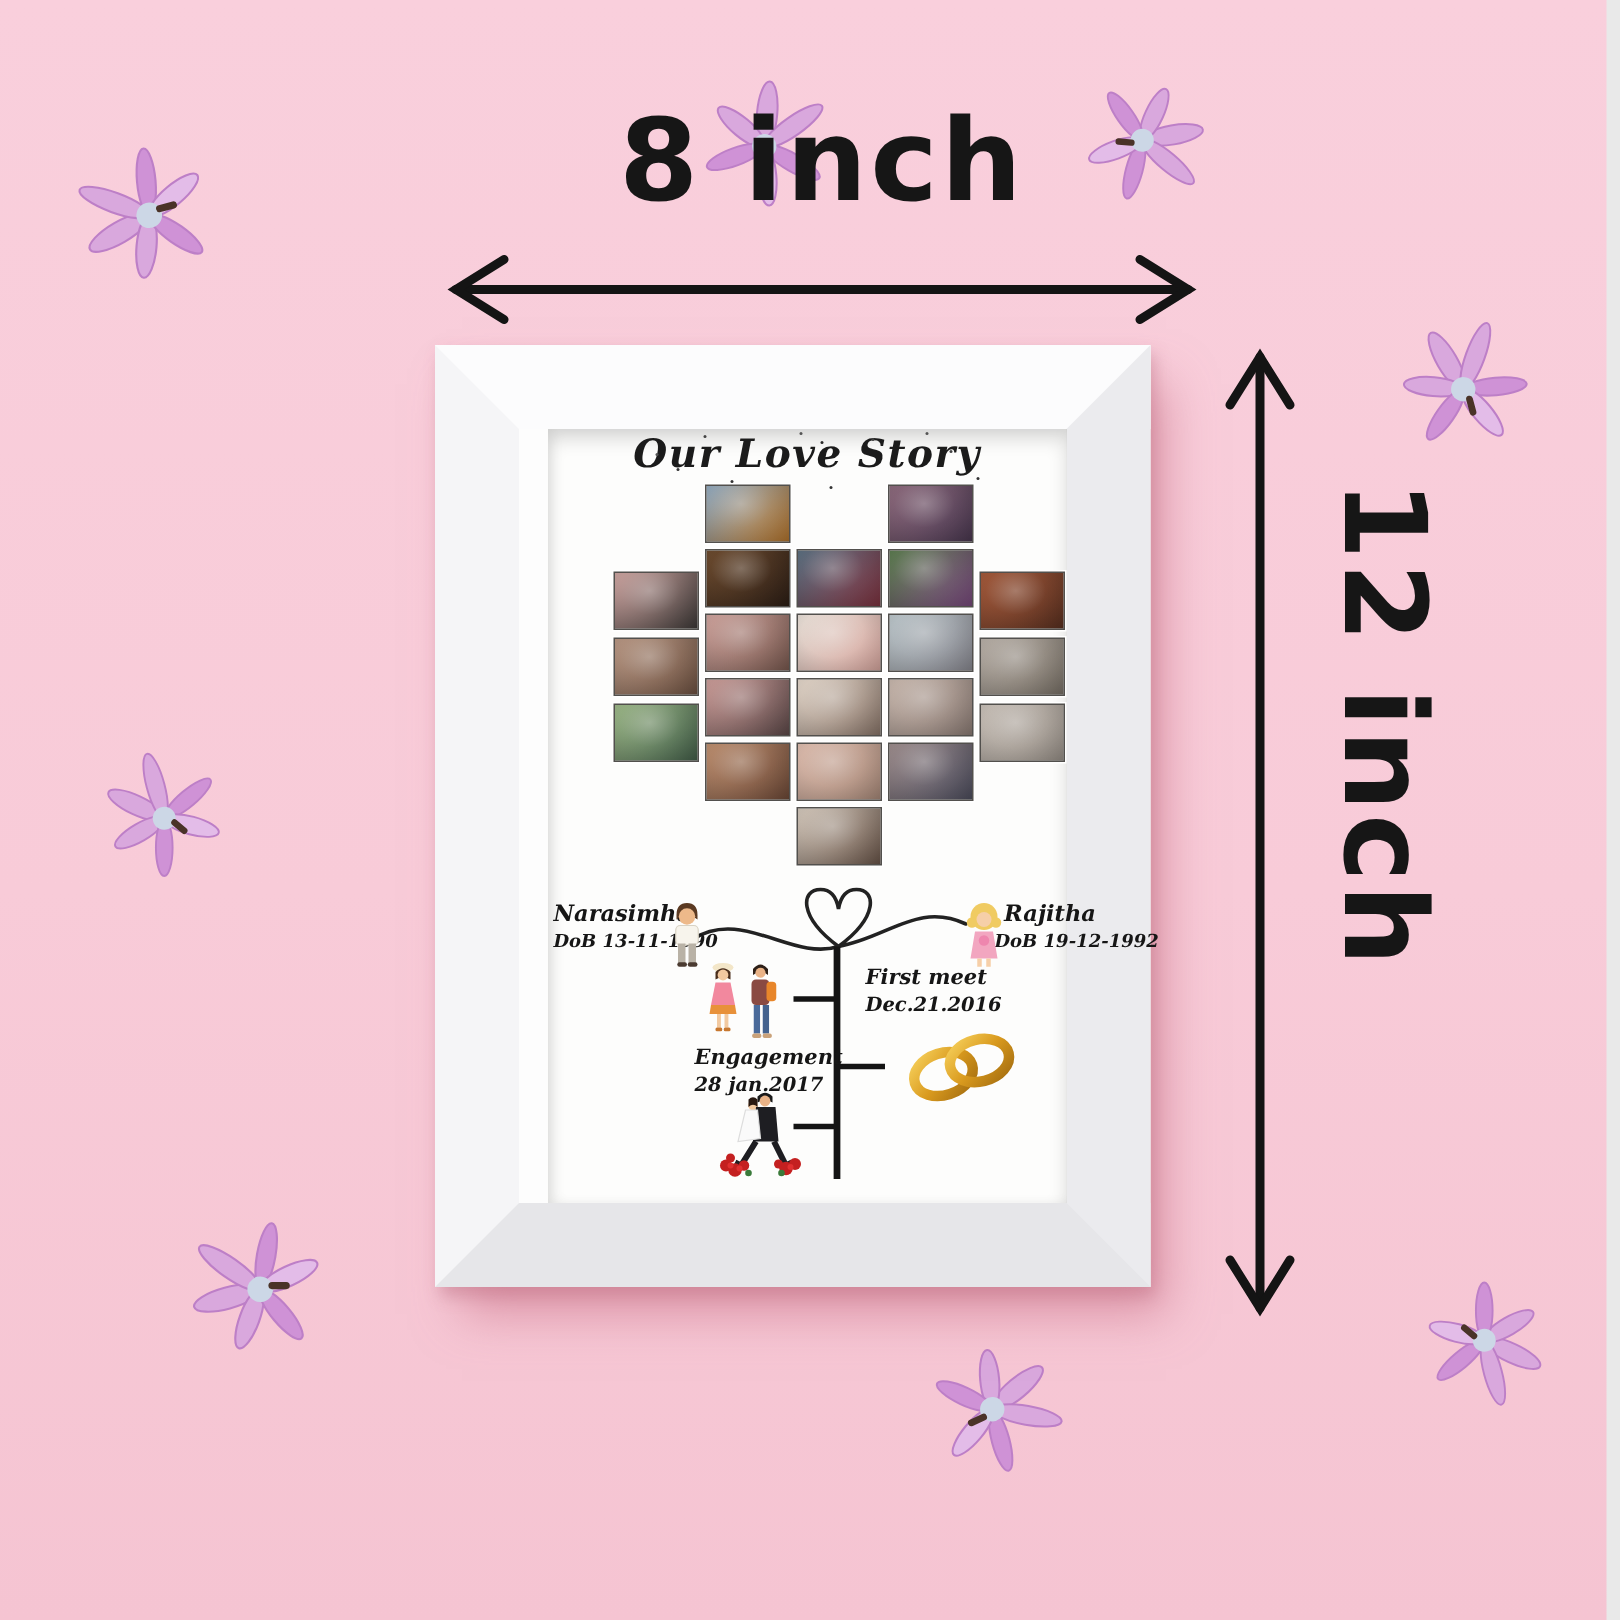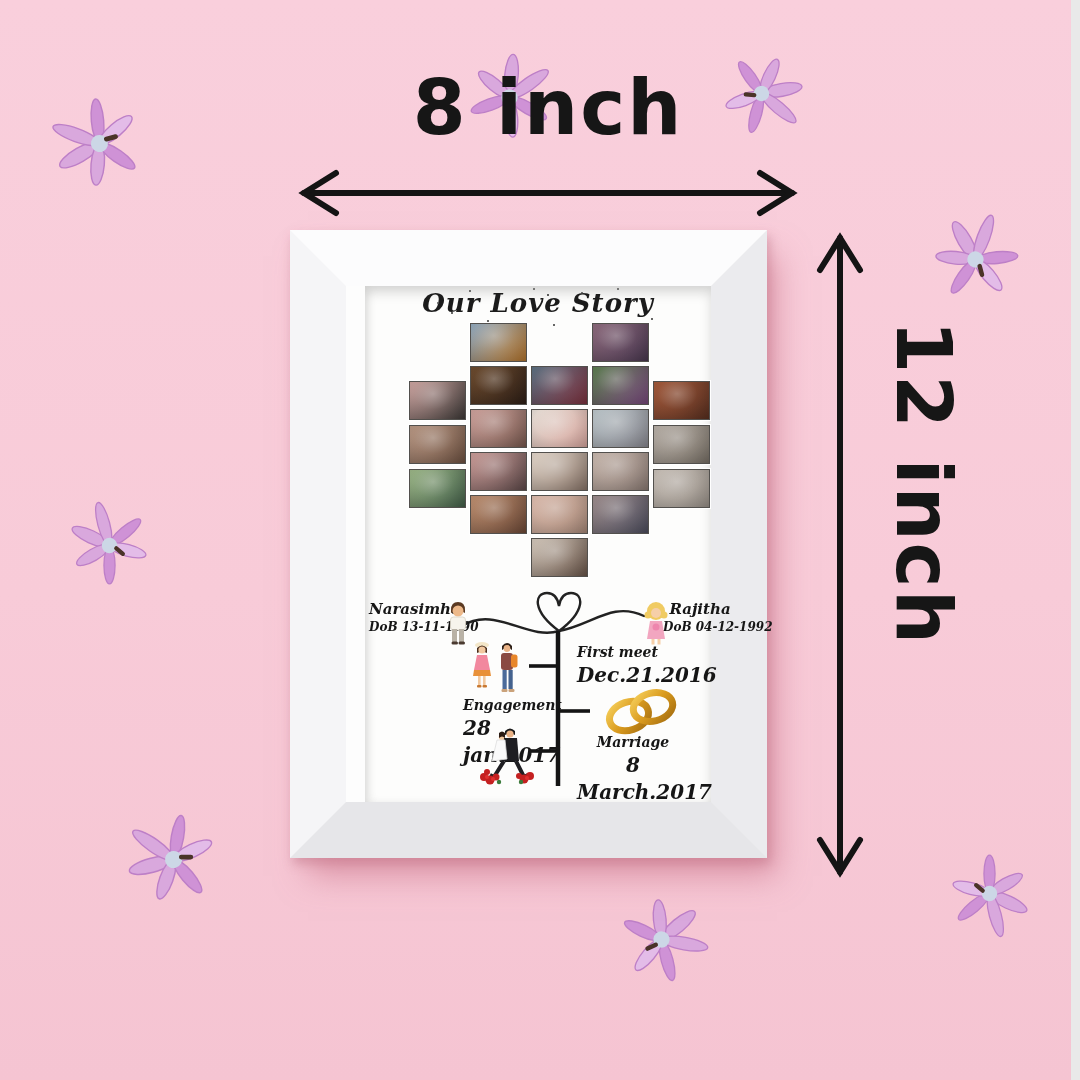--- a/index.html
+++ b/index.html
@@ -42,21 +42,21 @@
   .photo::after{content:'';position:absolute;inset:0;background:radial-gradient(ellipse at 42% 32%, rgba(255,255,255,0.28) 0%, rgba(255,255,255,0) 45%, rgba(0,0,0,0.22) 100%);}
   
   .timeline-svg{position:absolute;left:0;top:299px;}
   .tl-text{position:absolute;color:#161616;font-style:italic;font-weight:700;line-height:1.35;}
   .tl-name{font-size:15px;}
   .tl-dob{font-size:12px;white-space:nowrap;}
   .person{text-align:center;}
   .person.groom{left:4px;top:313px;width:84px;}
   .person.bride{left:298px;top:313px;width:74px;}
   .event .ev-label{font-size:14px;}
-  .event .ev-date{font-size:20px;}
+  .event .ev-date{font-size:13px;}
   .event.e0{left:212px;top:357px;text-align:left;}
   .event.e1{left:98px;top:410px;width:88px;text-align:left;}
   .event.e2{left:212px;top:447px;width:112px;text-align:center;}
   .illus{position:absolute;}
   .illus.groom-av{left:82px;top:315px;}
   .illus.bride-av{left:276px;top:315px;}
   .illus.couple{left:104px;top:354px;}
   .illus.rings{left:232px;top:400px;}
   .illus.wedding{left:109px;top:441px;}
 </style>
@@ -164,21 +164,21 @@
         <circle cx="11" cy="10" r="5.5" fill="#edb98a"></circle>
         <rect x="3.5" y="16" width="15" height="13" rx="3" fill="#f7f4ec" stroke="#d8d2c4" stroke-width="0.8"></rect>
         <rect x="5" y="28" width="5" height="13" fill="#b9b2a6"></rect>
         <rect x="12" y="28" width="5" height="13" fill="#b9b2a6"></rect>
         <rect x="4.5" y="40.5" width="6.5" height="3" rx="1.5" fill="#4a3a30"></rect>
         <rect x="11.5" y="40.5" width="6.5" height="3" rx="1.5" fill="#4a3a30"></rect>
       </svg>
 
       <div class="tl-text person bride">
         <div class="tl-name">Rajitha</div>
-        <div class="tl-dob">DoB 04-12-1992</div>
+        <div class="tl-dob">DoB 19-12-1992</div>
       </div>
       <svg class="illus bride-av" width="30" height="45" viewBox="0 0 30 45">
         <circle cx="15" cy="10" r="9" fill="#f0cb62"></circle>
         <circle cx="7" cy="14" r="3.5" fill="#f0cb62"></circle>
         <circle cx="23" cy="14" r="3.5" fill="#f0cb62"></circle>
         <circle cx="15" cy="12" r="5" fill="#f6cfa8"></circle>
         <path d="M9,20 L21,20 L24,38 L6,38 Z" fill="#f2a6c0"></path>
         <circle cx="15" cy="26" r="3.5" fill="#ee86ae"></circle>
         <rect x="10.5" y="38" width="3" height="5.5" fill="#f6cfa8"></rect>
         <rect x="16.5" y="38" width="3" height="5.5" fill="#f6cfa8"></rect>
@@ -214,24 +214,20 @@
       </div>
       <svg class="illus rings" width="86" height="52" viewBox="0 0 86 52">
         <g transform="rotate(-18 32 30)">
             <ellipse cx="32" cy="30" rx="20" ry="14" fill="none" stroke="url(#goldgrad)" stroke-width="7"></ellipse>
           </g>
         <g transform="rotate(-14 56 21)">
             <ellipse cx="56" cy="21" rx="20" ry="14" fill="none" stroke="url(#goldgrad)" stroke-width="7"></ellipse>
           </g>
       </svg>
 
-      <div class="tl-text event e2">
-        <div class="ev-label">Marriage</div>
-        <div class="ev-date">8 March.2017</div>
-      </div>
       <svg class="illus wedding" width="64" height="60" viewBox="0 0 64 60">
         <path d="M31,4 Q36,-1 41,4 L41,8 Q36,5 31,8 Z" fill="#1a1a1a"></path>
         <circle cx="36" cy="7" r="3.6" fill="#eab387"></circle>
         <circle cx="28" cy="10" r="3.2" fill="#f2c9a0"></circle>
         <path d="M25,6 Q28,3 31,6 L31,11 Q28,8 25,11 Z" fill="#2a1a12"></path>
         <path d="M30,11 L43,11 L45,34 L28,34 Z" fill="#1e1e22"></path>
         <path d="M23,13 L31,13 L33,32 L18,34 Z" fill="#fafafa" stroke="#ddd" stroke-width="0.8"></path>
         <path d="M30,34 L20,50 L16,48" stroke="#1e1e22" stroke-width="4" fill="none"></path>
         <path d="M42,34 L50,50 L54,48" stroke="#1e1e22" stroke-width="4" fill="none"></path>
         <g fill="#c42020">

